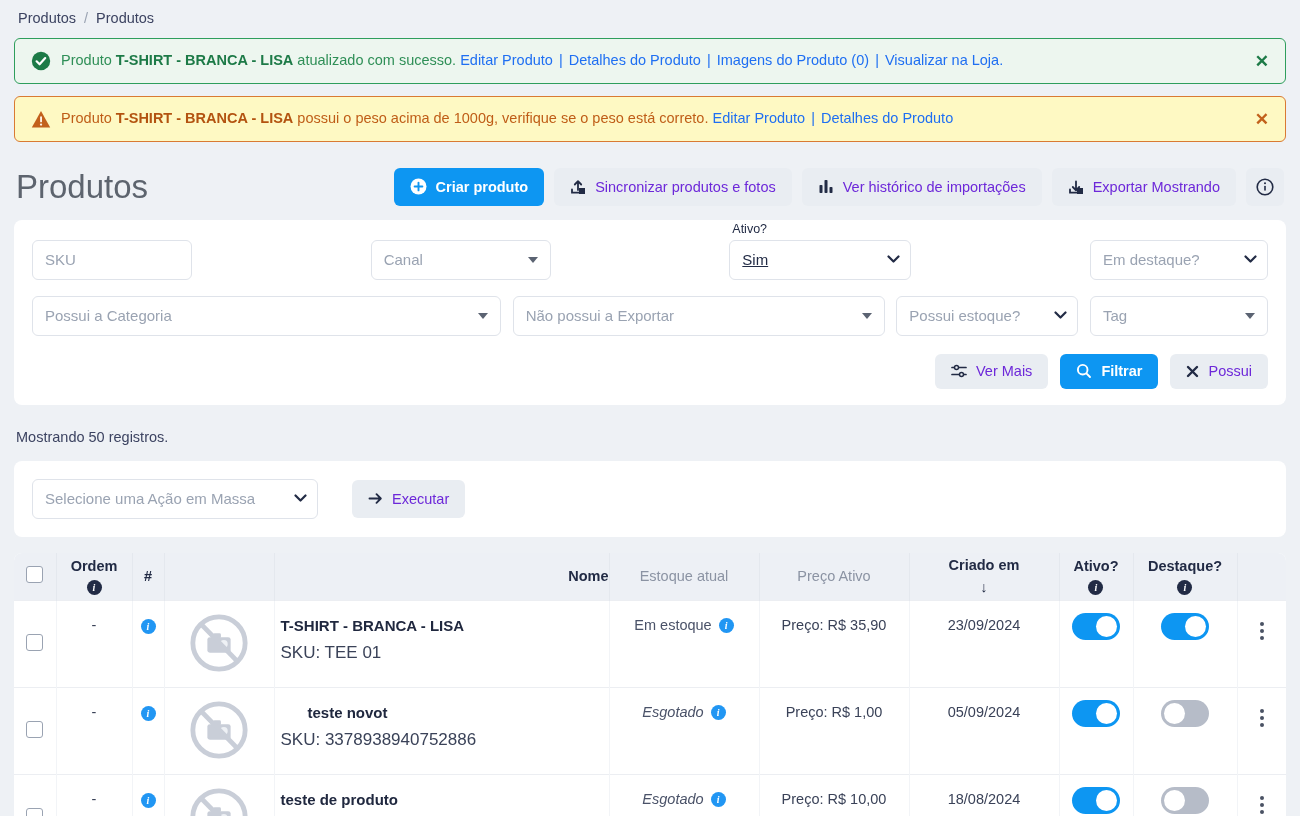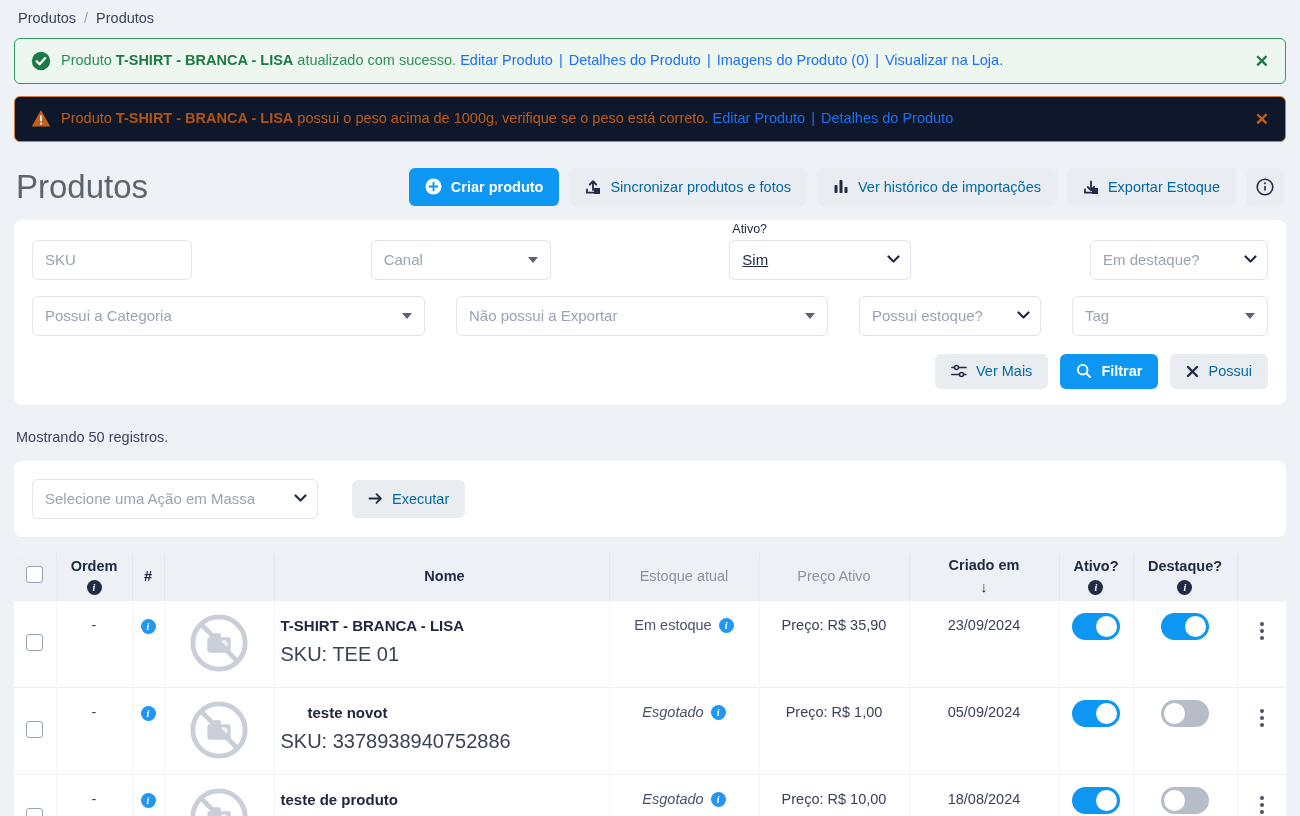--- a/index.html
+++ b/index.html
@@ -8,78 +8,78 @@
 
   
   .breadcrumb { padding:10px 18px 8px; font-size:14.5px; color:#3c4361; display:flex; gap:8px; align-items:center; }
   .breadcrumb .sep { color:#9aa3b2; }
   .breadcrumb a { color:#3c4361; text-decoration:none; }
 
   
   .alert { margin:4px 14px 12px; border-radius:6px; padding:12px 48px 12px 16px; display:flex; align-items:center; gap:10px; font-size:14.5px; position:relative; border:1px solid transparent; }
   .alert-success { background:#edf6ef; border-color:#2e9e5c; color:#2f8f57; }
   .alert-success b { color:#1d7a47; }
-  .alert-warning { background:#0f172a; border-color:#d97a33; color:#bf5d17; }
+  .alert-warning { background:#fef9c3; border-color:#d97a33; color:#bf5d17;align-items:flex-end; }
   .alert-warning b { color:#b35310; }
   .alert a { color:#1f6ff2; text-decoration:none; cursor:pointer; }
   .alert .lsep { color:#1f6ff2; margin:0 2px; }
   .alert .close { position:absolute; right:16px; top:50%; transform:translateY(-50%); font-size:17px; font-weight:bold; cursor:pointer; background:none; border:none; line-height:1; }
   .alert-success .close { color:#1d7a47; }
   .alert-warning .close { color:#c2611c; }
   .msg { line-height:1.35; }
 
   
   .page-head { display:flex; align-items:center; justify-content:space-between; padding:14px 16px 8px; }
   .page-title { font-size:33px; color:#5d646e; font-weight:400; }
   .head-actions { display:flex; gap:10px; align-items:center; }
   .btn { height:38px; border:none; border-radius:6px; padding:0 16px; font-size:14.5px; font-family:inherit; display:inline-flex; align-items:center; gap:9px; cursor:pointer; white-space:nowrap; }
   .btn-primary { background:#0d96f2; color:#fff; font-weight:600; }
-  .btn-gray { background:#e9edf2; color:#0369a1;align-items:center; }
+  .btn-gray { background:#e9edf2; color:#6d28d9;align-items:center; }
   .btn-icononly { width:38px; padding:0; justify-content:center; }
   .btn svg { flex:0 0 auto; }
 
   
   .card { background:#fff; margin:6px 14px 0; border-radius:8px; }
   .filter-card { padding:20px 18px 16px; }
   .filter-row { display:flex; justify-content:space-between; }
   .filter-row + .filter-row { margin-top:16px; }
   .field { height:40px; border:1px solid #dfe3ea; border-radius:6px; background:#fff; display:flex; align-items:center; padding:0 12px; font-size:15px; color:#9aa3b2; position:relative; }
   .field input { border:none; outline:none; width:100%; font-size:15px; font-family:inherit; color:#222b45; background:transparent; }
   .field input::placeholder { color:#9aa3b2; }
   .field .caret { position:absolute; right:12px; width:0; height:0; border-left:5px solid transparent; border-right:5px solid transparent; border-top:6px solid #5b6372; }
   .field .chev { position:absolute; right:10px; }
   .field .val-dark { color:#222b45;text-decoration:underline; }
   .float-label { position:absolute; top:-19px; left:2px; font-size:12.5px; color:#222b45; }
   .w-search{width:393px;} .w-sku{width:160px;} .w-canal{width:180px;} .w-ativo{width:182px;} .w-dest{width:178px;}
-  .w-cat{width:393px;} .w-ncat{width:372px;} .w-stock{width:182px;} .w-tag{width:196px;}
+  .w-cat{width:469px;} .w-ncat{width:372px;} .w-stock{width:182px;} .w-tag{width:178px;}
   .filter-actions { display:flex; justify-content:flex-end; gap:12px; margin-top:18px; }
   .filter-actions .btn { height:35px; }
 
   
   .results-line { margin:24px 16px 16px; font-size:14.5px; color:#3c4361; }
 
   
   .bulk-card { padding:18px; display:flex; align-items:center; gap:34px; }
   .bulk-card .field { width:286px; }
 
   
   .table-card { margin-top:16px; border-radius:8px 8px 0 0; overflow:hidden; }
   table { width:100%; border-collapse:collapse; table-layout:fixed; }
   thead th { background:#edf0f5; height:48px; font-size:14.5px; text-align:center; font-weight:bold; color:#222b45; border-right:1px solid #e4e8ee; }
   thead th:last-child { border-right:none; }
   th.light { color:#8b93a3; font-weight:normal; }
-  th.al { text-align:center; }
+  th.al { text-align:right; }
   .th-inner { display:inline-flex; align-items:center; gap:6px;flex-direction:column; }
   tbody td { background:#fff; border-top:1px solid #eceef2; border-right:1px solid #f2f4f7; vertical-align:top; padding-top:16px; font-size:14.5px; color:#3a4258; text-align:center; }
   tbody td:last-child { border-right:none; }
   tbody tr { height:87px; }
   td.cb-cell, td.img-cell { vertical-align:middle; padding-top:0; }
   .name-cell { text-align:left; padding-left:6px; }
   .prod-name { font-weight:bold; color:#20283f; font-size:15px; display:block; }
-  .prod-sku { display:block; margin-top:9px; color:#3a4258; font-size:20px; }
+  .prod-sku { display:block; margin-top:9px; color:#3a4258; font-size:17px; }
   [data-style="italic"] { font-style:italic; }
   .stock-wrap { display:inline-flex; align-items:center; gap:7px; color:#4a5268; }
   .toggle { width:48px; height:27px; border-radius:14px; position:relative; cursor:pointer; display:inline-block; }
   .toggle[data-state="on"] { background:#0d96f2; }
   .toggle[data-state="off"] { background:#b6bcc8; }
   .toggle .knob { width:21px; height:21px; border-radius:50%; background:#fff; position:absolute; top:3px; }
   .toggle[data-state="on"] .knob { left:24px; }
   .toggle[data-state="off"] .knob { left:3px; }
   td.toggle-cell { padding-top:12px; }
   .kebab { display:inline-flex; flex-direction:column; gap:3px; padding:6px; cursor:pointer; }
@@ -164,21 +164,21 @@
           <rect x="11.5" y="8" width="3" height="6" rx="0.8" fill="#222b45"></rect>
         </svg>
       <span>Ver histórico de importações</span>
     </button>
     <button class="btn btn-gray">
       <svg width="16" height="16" viewBox="0 0 16 16">
           <path d="M8 2.5V11M4.8 8L8 11.3 11.2 8" stroke="#222b45" stroke-width="1.8" fill="none" stroke-linecap="round" stroke-linejoin="round"></path>
           <path d="M2 10.5v3.2h12v-3.2" stroke="#222b45" stroke-width="1.8" fill="none" stroke-linecap="round"></path>
           <rect x="9" y="9" width="6" height="6" fill="#222b45"></rect>
         </svg>
-      <span>Exportar Estoque</span>
+      <span>Exportar Mostrando</span>
     </button>
     <button class="btn btn-gray btn-icononly">
       <svg width="18" height="18" viewBox="0 0 18 18">
           <circle cx="9" cy="9" r="7.8" fill="none" stroke="#222b45" stroke-width="1.6"></circle>
           <rect x="8.2" y="7.7" width="1.6" height="5" rx="0.8" fill="#222b45"></rect>
           <circle cx="9" cy="5.3" r="1" fill="#222b45"></circle>
         </svg>
     </button>
   </div>
 </div>

